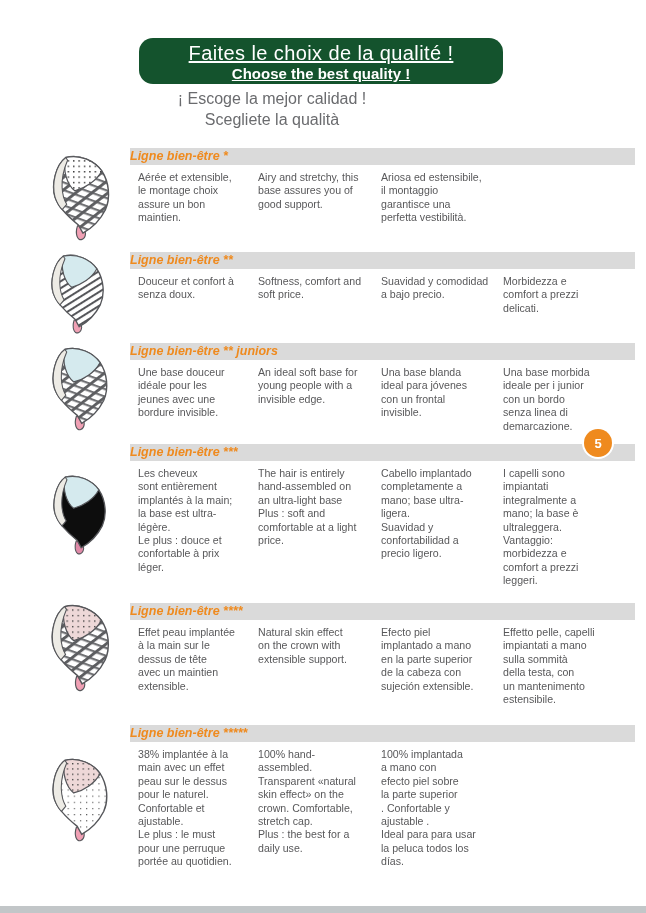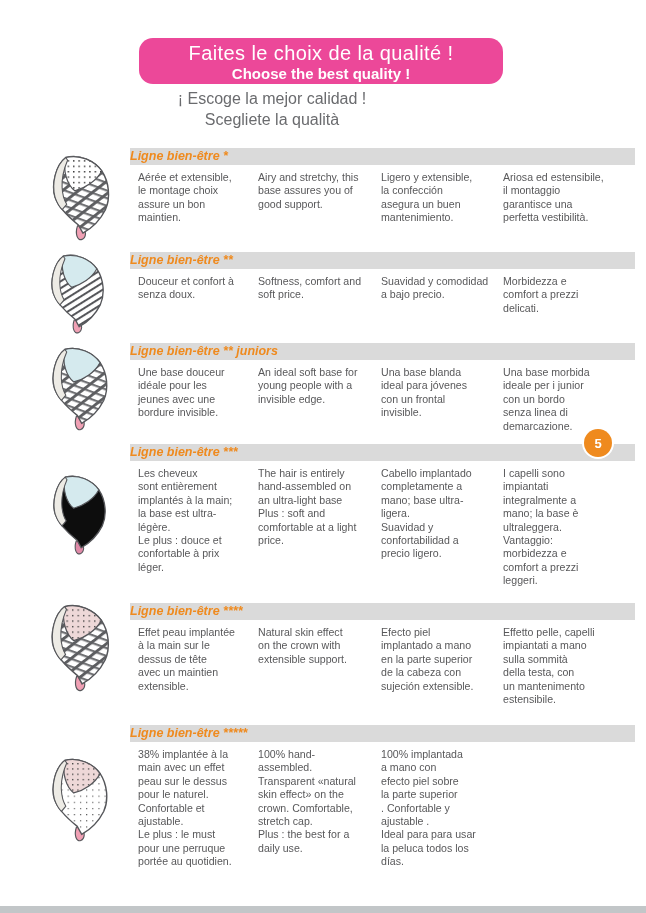--- a/index.html
+++ b/index.html
@@ -50,21 +50,21 @@
         <rect width="6" height="6" fill="#eed8d8"></rect>
           <rect x="2" y="2" width="1.5" height="1.5" fill="#444444"></rect>
       </pattern>
       <pattern id="lightDots" width="7" height="7" patternUnits="userSpaceOnUse">
         <rect width="7" height="7" fill="#ffffff"></rect>
           <rect x="3" y="3" width="1.3" height="1.3" fill="#555555"></rect>
       </pattern>
     </defs>
   </svg>
 
-  <div class="banner" style="background: #ec4899;">
+  <div class="banner" style="background: #14532d; text-decoration: underline;">
     <div class="l1">Faites le choix de la qualité !</div>
     <div class="l2">Choose the best quality !</div>
   </div>
   <div class="sub sub-es">¡ Escoge la mejor calidad !</div>
   <div class="sub sub-it">Scegliete la qualità</div>
 
   <svg class="wig" style="left:28px;top:153px" width="90" height="90" viewBox="0 0 100 100">
     <path d="M55,81 C52,90 55,98 60,96 C65,94 65,86 61,81 Z" fill="#f0a0b4" stroke="#55565a" stroke-width="1.3"></path>
     <path d="M42,5 C58,1 74,9 82,20 C90,32 92,50 86,63 C80,75 70,84 61,89 L56,80 C46,72 34,61 30,49 C26,37 30,14 42,5 Z" fill="url(#hatchA)" stroke="#55565a" stroke-width="1.6"></path>
     <path d="M42,5 C58,1 74,9 82,20 C90,32 92,50 86,63 C80,75 70,84 61,89 L56,80 C46,72 34,61 30,49 C26,37 30,14 42,5 Z" fill="url(#hatchB)" stroke="none"></path>
@@ -114,24 +114,20 @@
       <span>Ligne bien-être *</span>
     </div>
     <div class="cols">
       <p class="cell">Aérée et extensible,
 le montage choix
 assure un bon
 maintien.</p>
       <p class="cell">Airy and stretchy, this
 base assures you of
 good support.</p>
-      <p class="cell">Ligero y extensible,
-la confección
-asegura un buen
-mantenimiento.</p>
       <p class="cell">Ariosa ed estensibile,
 il montaggio
 garantisce una
 perfetta vestibilità.</p>
     </div>
   </section>
 
   <section class="section" style="top:252px">
     <div class="bar">
       <span>Ligne bien-être **</span>

